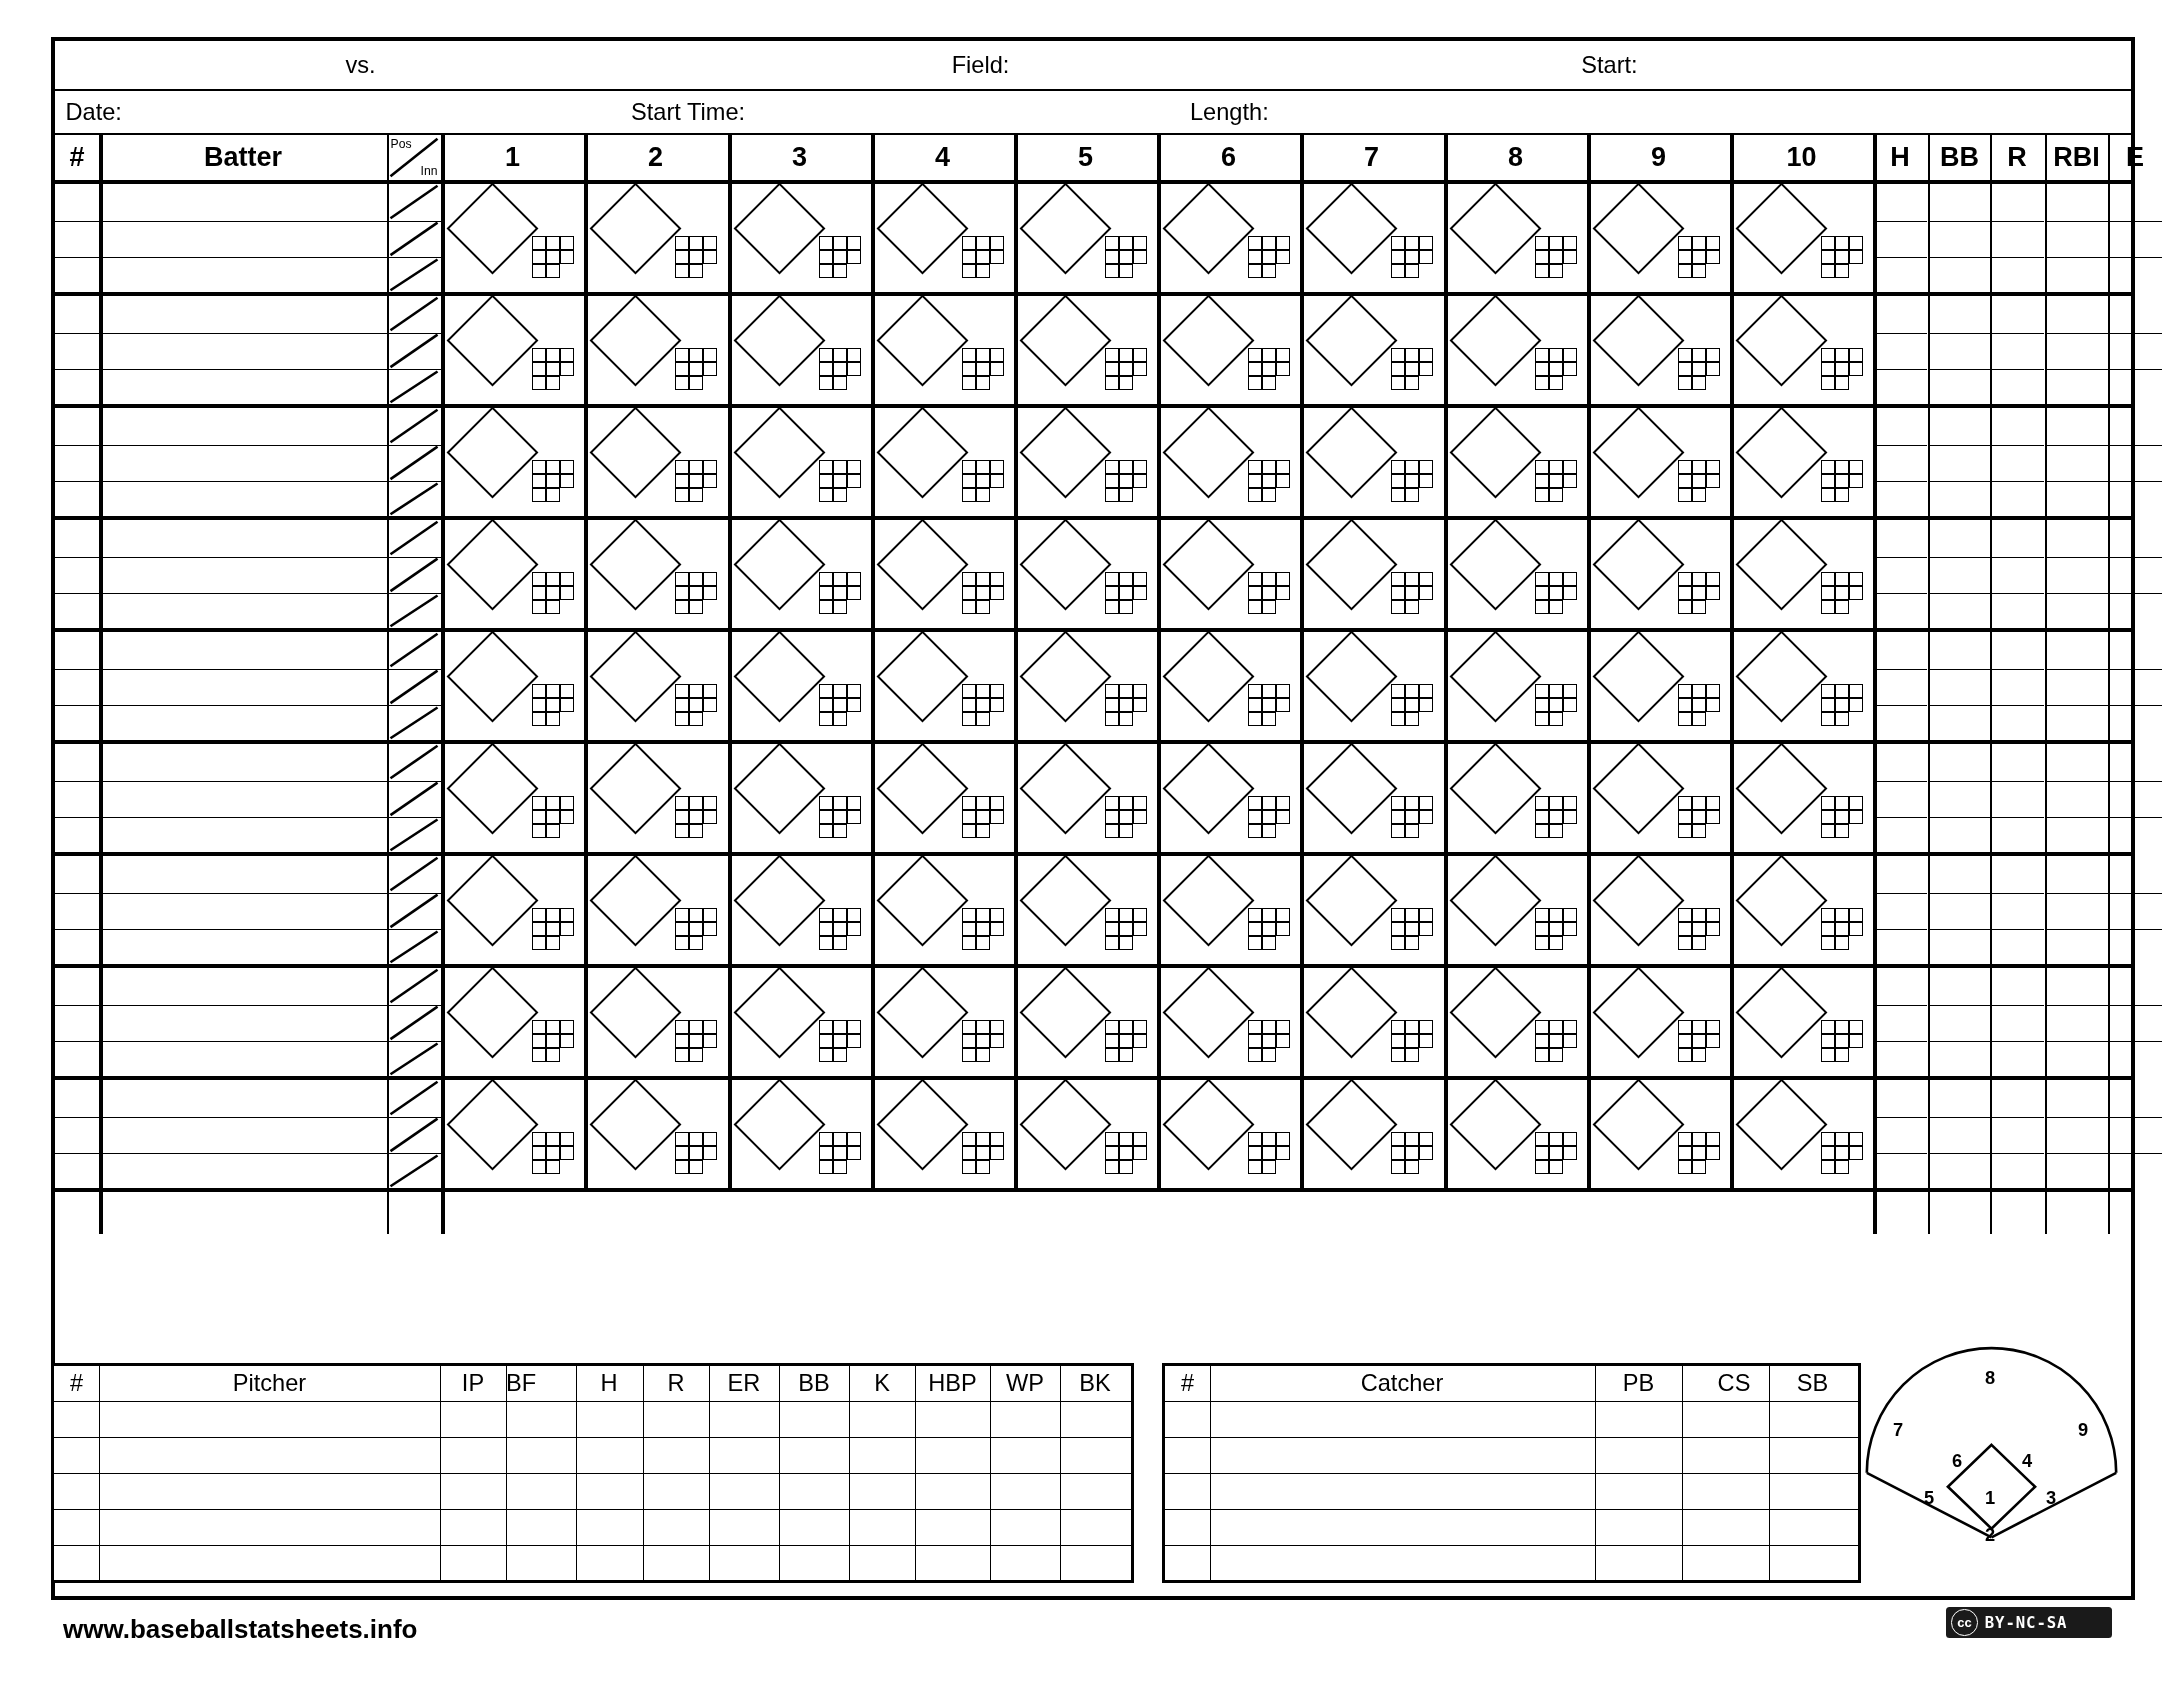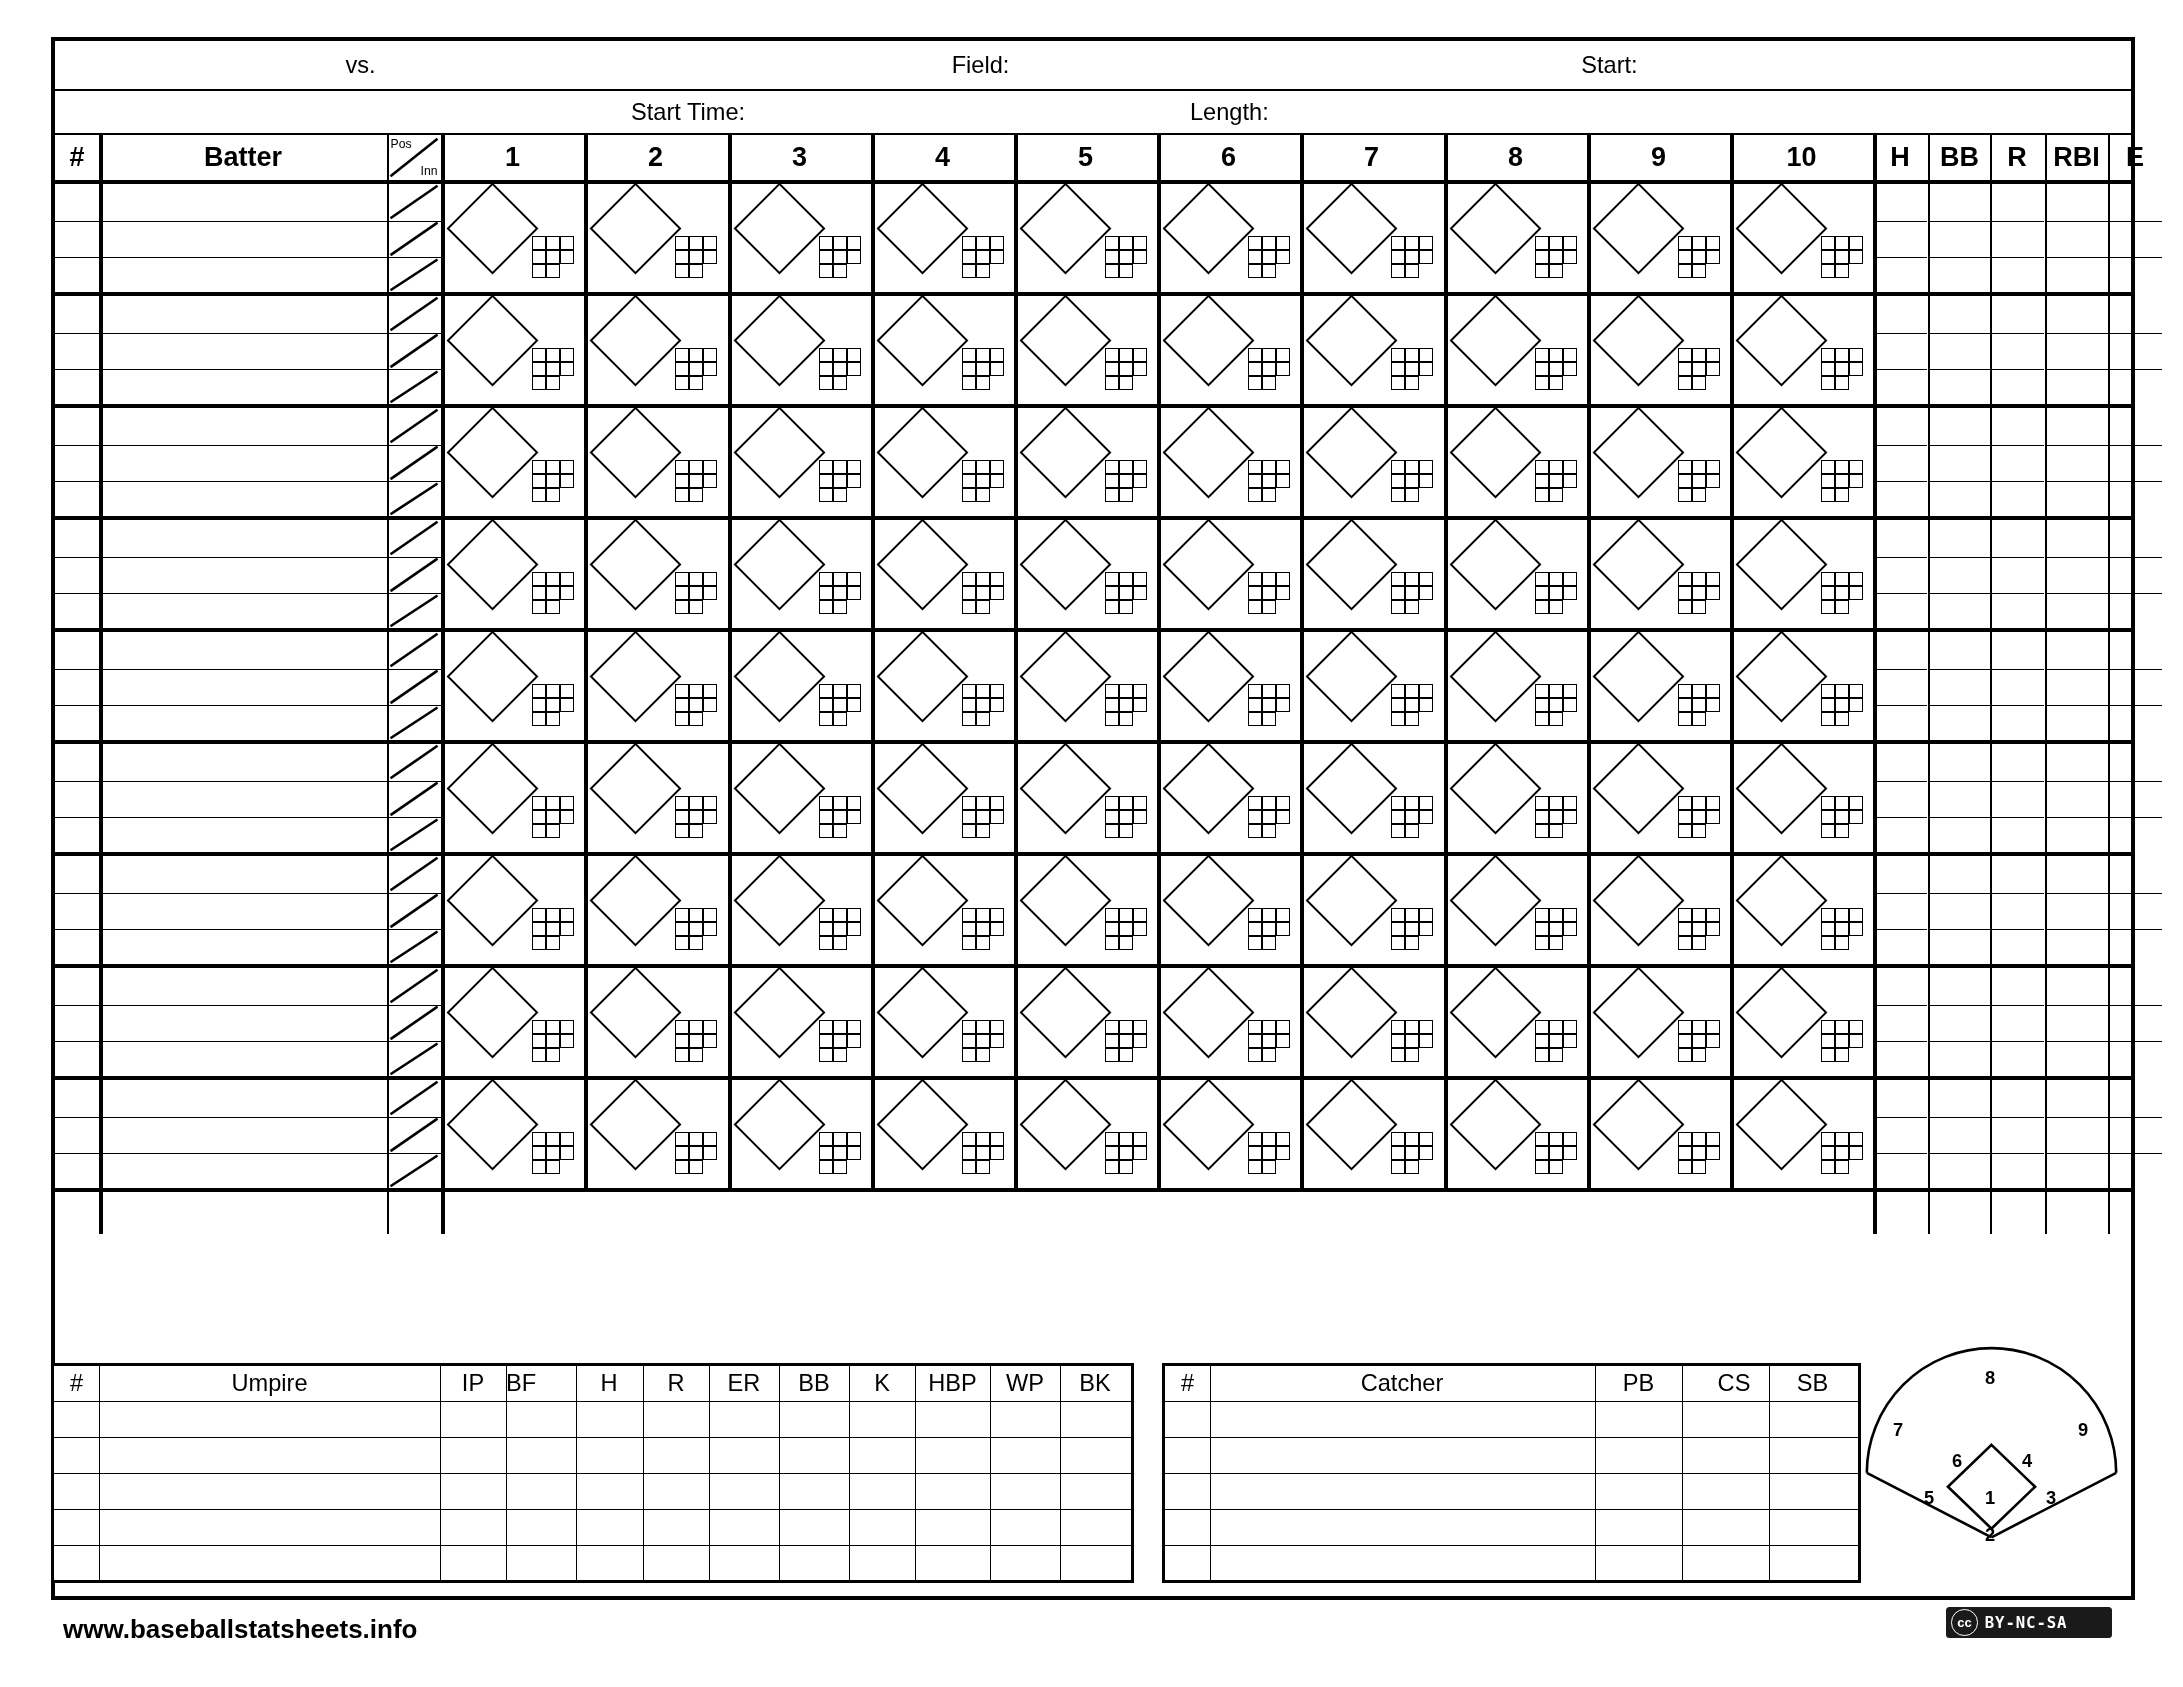--- a/index.html
+++ b/index.html
@@ -246,20 +246,21 @@
 
   <div class="frame">
 
     <div class="hdr-row">
       <div class="hdr-cell center" style="left:611px;width:629px;">Field:</div>
       <div class="hdr-cell center" style="left:0px;width:611px;">vs.</div>
       <div class="hdr-cell center" style="left:1240px;width:629px;">Start:</div>
     </div>
 
     <div class="hdr-row second">
+      <div class="hdr-cell" style="left:10.5px;width:367px;">Date:</div>
       <div class="hdr-cell" style="left:1135px;width:367px;">Length:</div>
       <div class="hdr-cell" style="left:576px;width:367px;">Start Time:</div>
     </div>
 
     <div class="colhdr">
       <div class="cell" style="left:0px;width:44px;">#</div>
       <div class="vline thick" style="left:44px;height:100%;"></div>
       <div class="cell" style="left:44px;width:288px;">Batter</div>
       <div class="vline" style="left:332px;height:100%;"></div>
 
@@ -1997,21 +1998,21 @@
         </div>
       </div>
 
   </div>
 
   <div class="btm">
 
     <div class="tbl" id="pitcher-table" style="left:0px;top:0px;width:1083px;height:220px;">
         <div class="r hdrrow" style="height:36px;">
           <div class="c" style="left:0px;width:45px;">#</div>
-          <div class="c" style="left:45px;width:341px;">Umpire</div>
+          <div class="c" style="left:45px;width:341px;">Pitcher</div>
           <div class="vl" style="left:45px;"></div>
           <div class="c" style="left:386px;width:66px;">IP</div>
           <div class="vl" style="left:386px;"></div>
           <div class="c" style="left:432px;width:70px;">BF</div>
           <div class="vl" style="left:452px;"></div>
           <div class="c" style="left:522px;width:66px;">H</div>
           <div class="vl" style="left:522px;"></div>
           <div class="c" style="left:589px;width:66px;">R</div>
           <div class="vl" style="left:589px;"></div>
           <div class="c" style="left:655px;width:70px;">ER</div>

